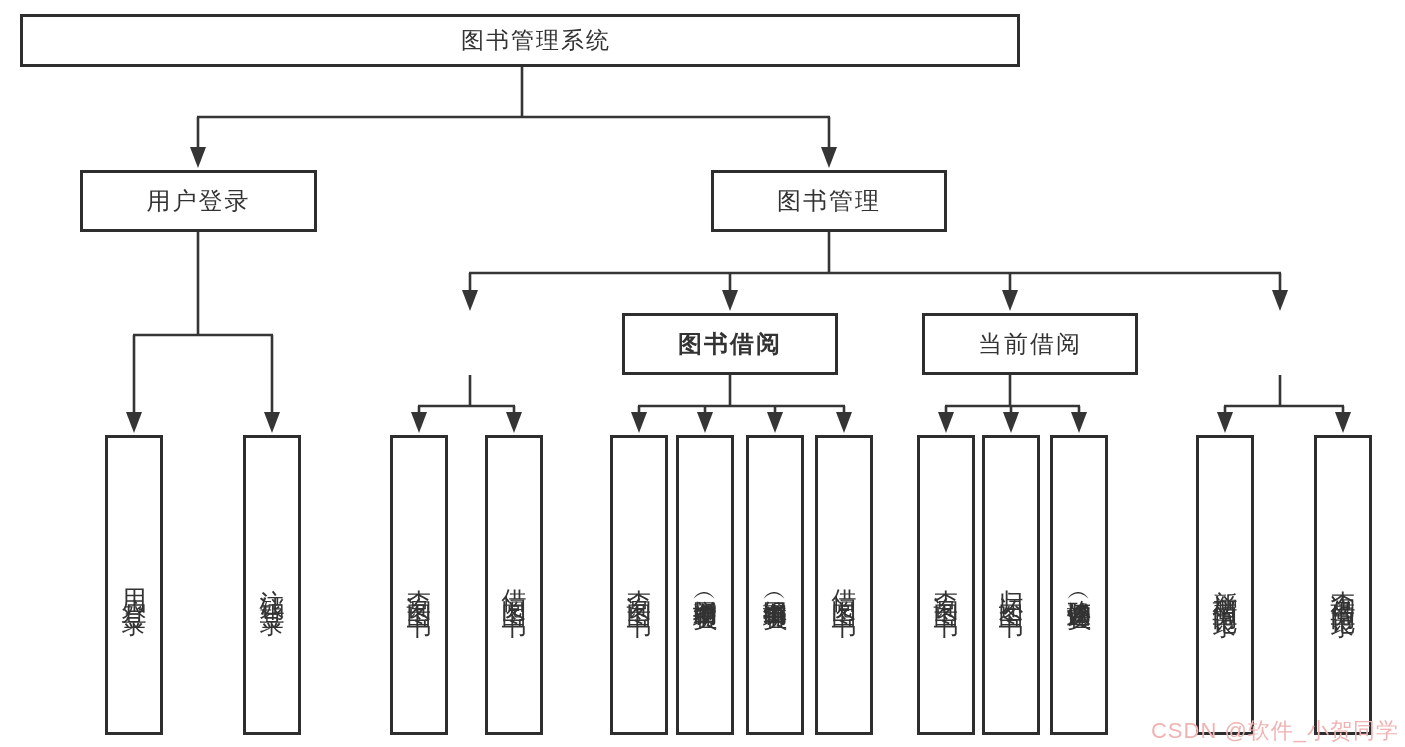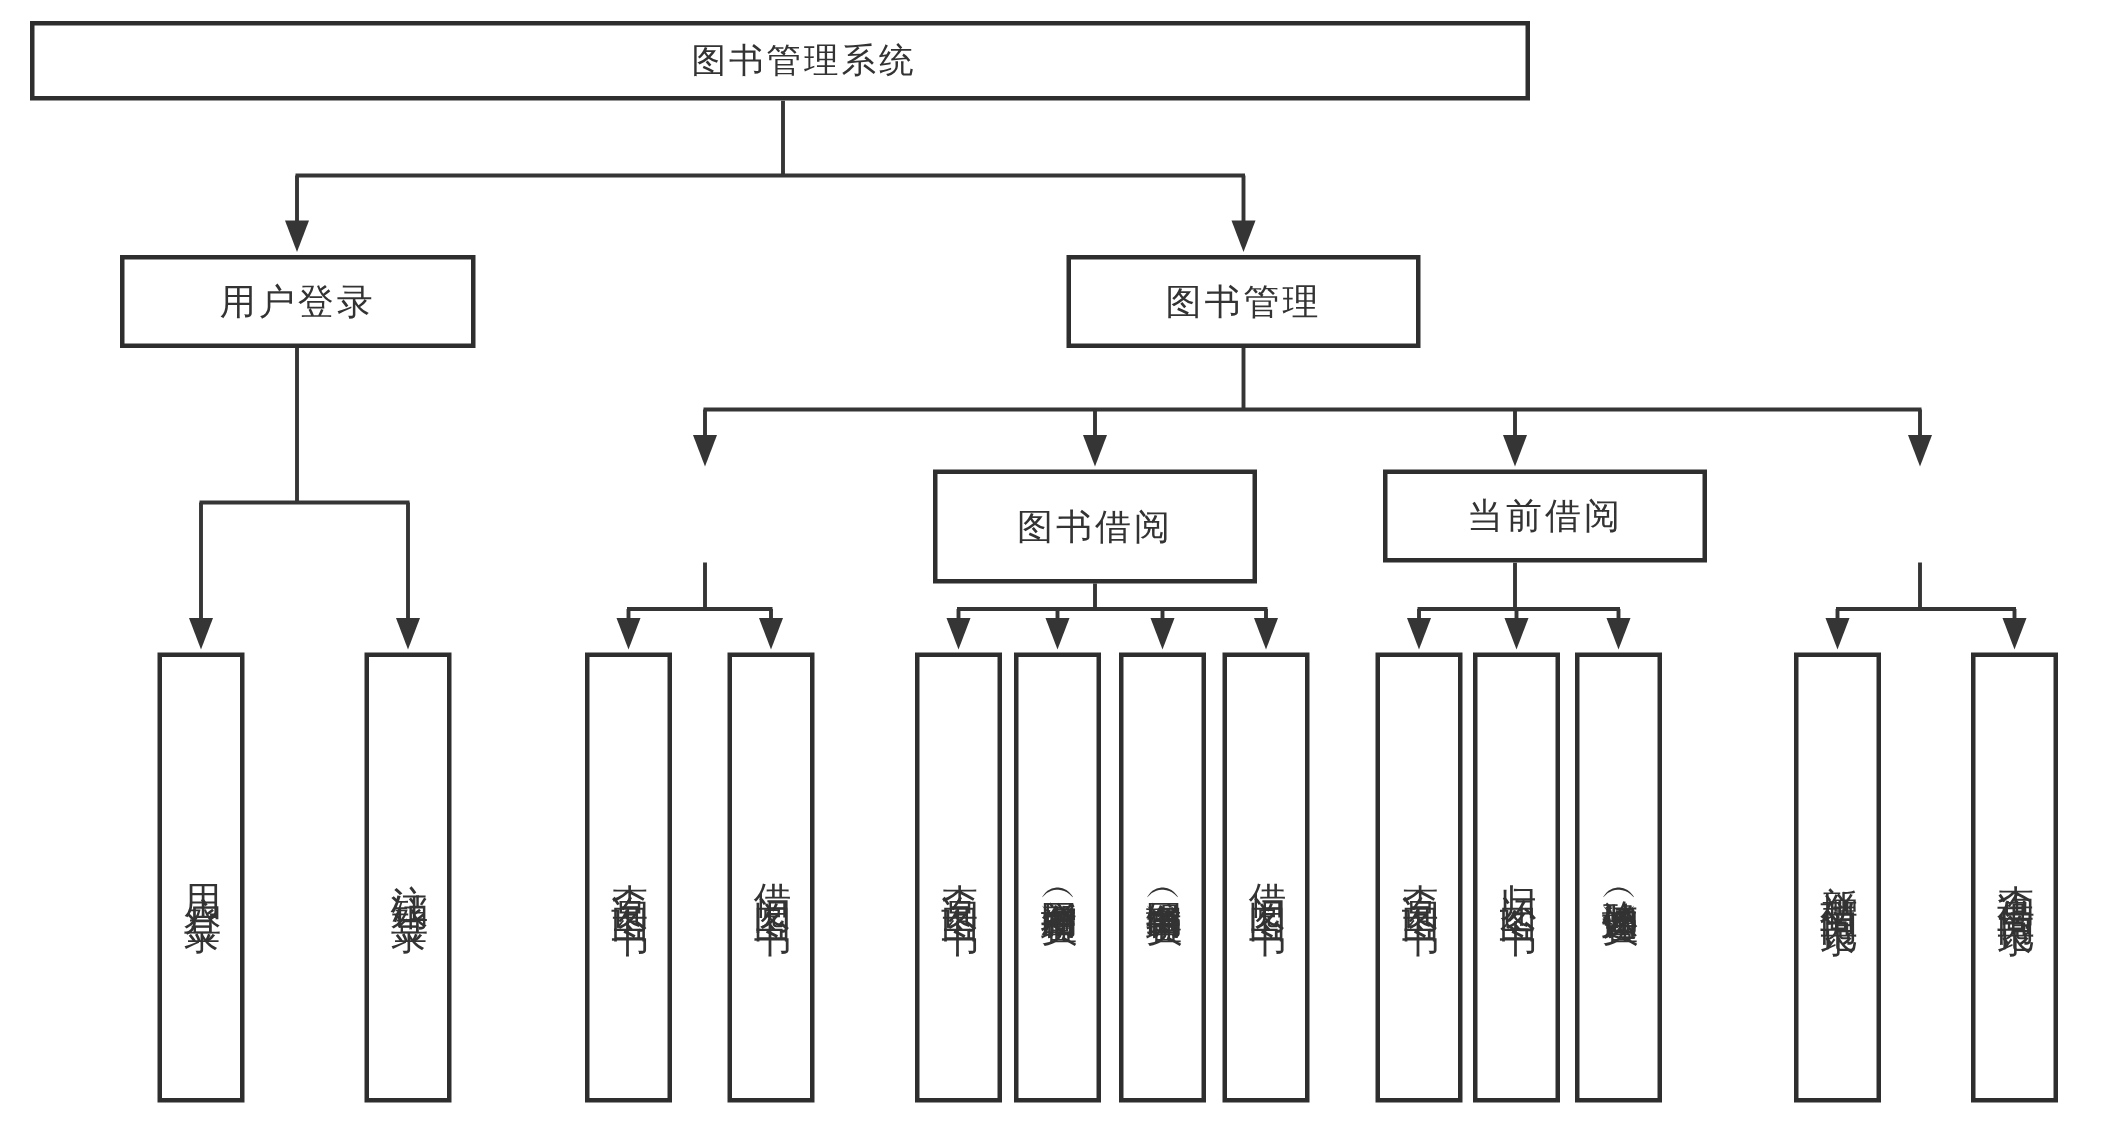--- a/index.html
+++ b/index.html
@@ -147,21 +147,21 @@
     <span>图书管理系统</span>
   </div>
 
   <div class="node hbox" style="left:80px; top:170px; width:237px; height:62px;">
     <span>用户登录</span>
   </div>
   <div class="node hbox" style="left:711px; top:170px; width:236px; height:62px;">
     <span>图书管理</span>
   </div>
 
-  <div class="node hbox" style="left:622px; top:313px; width:216px; height:76px;">
+  <div class="node hbox" style="left:622px; top:313px; width:216px; height:62px;font-weight:bold;">
     <span>图书借阅</span>
   </div>
   <div class="node hbox" style="left:922px; top:313px; width:216px; height:62px;">
     <span>当前借阅</span>
   </div>
 
   <div class="node leaf" style="left:105px;">
     <span class="vtext">用户登录</span>
   </div>
   <div class="node leaf" style="left:243px;">
@@ -198,14 +198,15 @@
     <span class="vtext">确认归还（管理员）</span>
   </div>
 
   <div class="node leaf med" style="left:1196px;">
     <span class="vtext">新增借阅记录</span>
   </div>
   <div class="node leaf med" style="left:1314px;">
     <span class="vtext">查询借阅记录</span>
   </div>
 
+  <div id="watermark">CSDN @软件_小贺同学</div>
 
 </div>
 
 </body></html>

